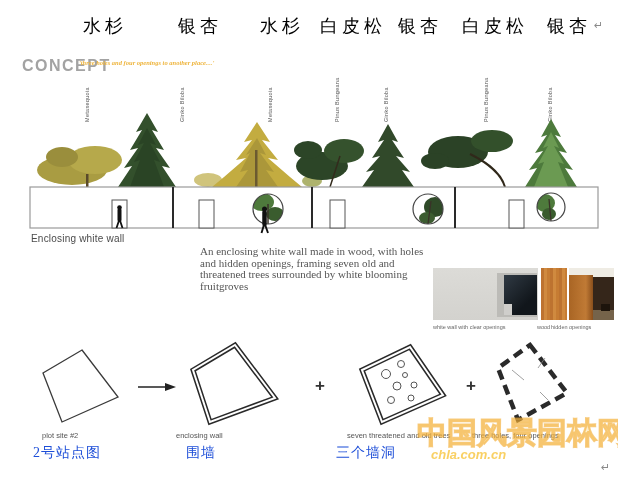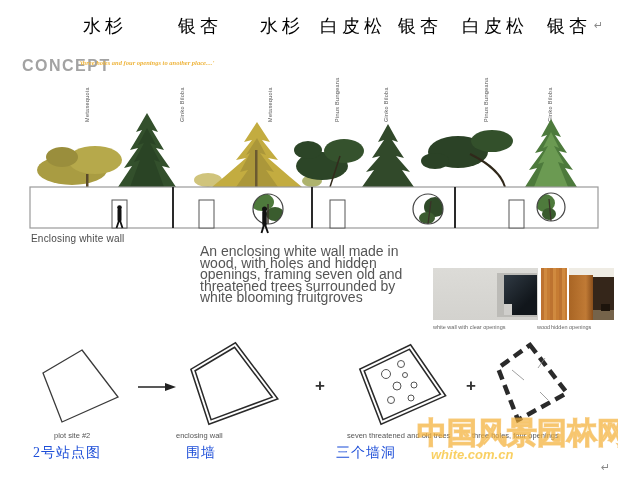--- a/index.html
+++ b/index.html
@@ -13,21 +13,21 @@
   .return-mark{color:#8a8a8a;font-size:11px;font-family:"DejaVu Sans",sans-serif;}
   
   .concept-heading{left:22px;top:57px;font-size:16px;font-weight:bold;letter-spacing:1.5px;color:#a3a3a3;}
   .concept-tagline{left:79px;top:59px;font-size:6.5px;font-style:italic;font-weight:bold;
                    font-family:"Liberation Serif",serif;color:#eeb43c;white-space:nowrap;}
   
   .species{font-size:5.5px;color:#555;white-space:nowrap;transform:rotate(-90deg);
            transform-origin:0 0;top:122px;letter-spacing:.3px;}
   
   .wall-caption{left:31px;top:233px;font-size:10px;color:#4a4a4a;letter-spacing:.2px;}
-  .description{left:200px;top:246px;width:226px;font-size:14px;line-height:11.5px;color:#555;}
+  .description{left:200px;top:246px;width:226px;font-size:11px;line-height:11.5px;color:#555;font-family:Liberation Serif, serif;}
   .photo-caption{top:324px;font-size:5.5px;color:#666;white-space:nowrap;}
   .diagram-label{top:431px;font-size:7.5px;color:#555;white-space:nowrap;}
   .plus-sign{top:376px;font-size:17px;color:#333;font-weight:bold;}
   
   .photo{top:268px;height:52px;z-index:2;}
   #photo-white-wall{left:433px;width:105px;background:linear-gradient(180deg,#dcdbd7,#d3d2ce);}
   #photo-white-wall .doorframe{position:absolute;left:64px;top:5px;width:40px;height:44px;background:#bcbbb7;}
   #photo-white-wall .doorway{position:absolute;left:7px;top:2px;width:33px;height:40px;
                              background:linear-gradient(135deg,#303a44,#11161b 70%);}
   #photo-white-wall .door-light{position:absolute;left:7px;bottom:2px;width:8px;height:11px;background:#cfcecb;}
@@ -204,28 +204,28 @@
     <div class="floor"></div>
     <div class="furniture"></div>
   </div>
 
   <span class="abs wall-caption">Enclosing white wall</span>
   <div class="abs description">An enclosing white wall made in wood, with holes and hidden openings, framing seven old and threatened trees surrounded by white blooming fruitgroves</div>
   <span class="abs photo-caption" style="left:433px">white wall with clear openings</span>
   <span class="abs photo-caption" style="left:537px">wood</span>
   <span class="abs photo-caption" style="left:551px">hidden openings</span>
 
-  <span class="abs diagram-label" style="left:54px">plot site #2</span>
+  <span class="abs diagram-label" style="left:42px">plot site #2</span>
   <span class="abs diagram-label" style="left:176px">enclosing wall</span>
   <span class="abs diagram-label" style="left:347px">seven threatened and old trees</span>
   <span class="abs diagram-label" style="left:472px">three holes, four openings</span>
   <span class="abs plus-sign" style="left:315px">+</span>
   <span class="abs plus-sign" style="left:466px">+</span>
 
   <span class="abs cn-bottom" style="left:33px">2号站点图</span>
   <span class="abs cn-bottom" style="left:186px">围墙</span>
   <span class="abs cn-bottom" style="left:336px">三个墙洞</span>
   <span class="abs return-mark" style="left:601px;top:461px">↵</span>
 
   <span class="abs watermark-cn">中国风景园林网</span>
-  <span class="abs watermark-en">white.com.cn</span>
+  <span class="abs watermark-en">chla.com.cn</span>
 
 </div>
 
 </body></html>

